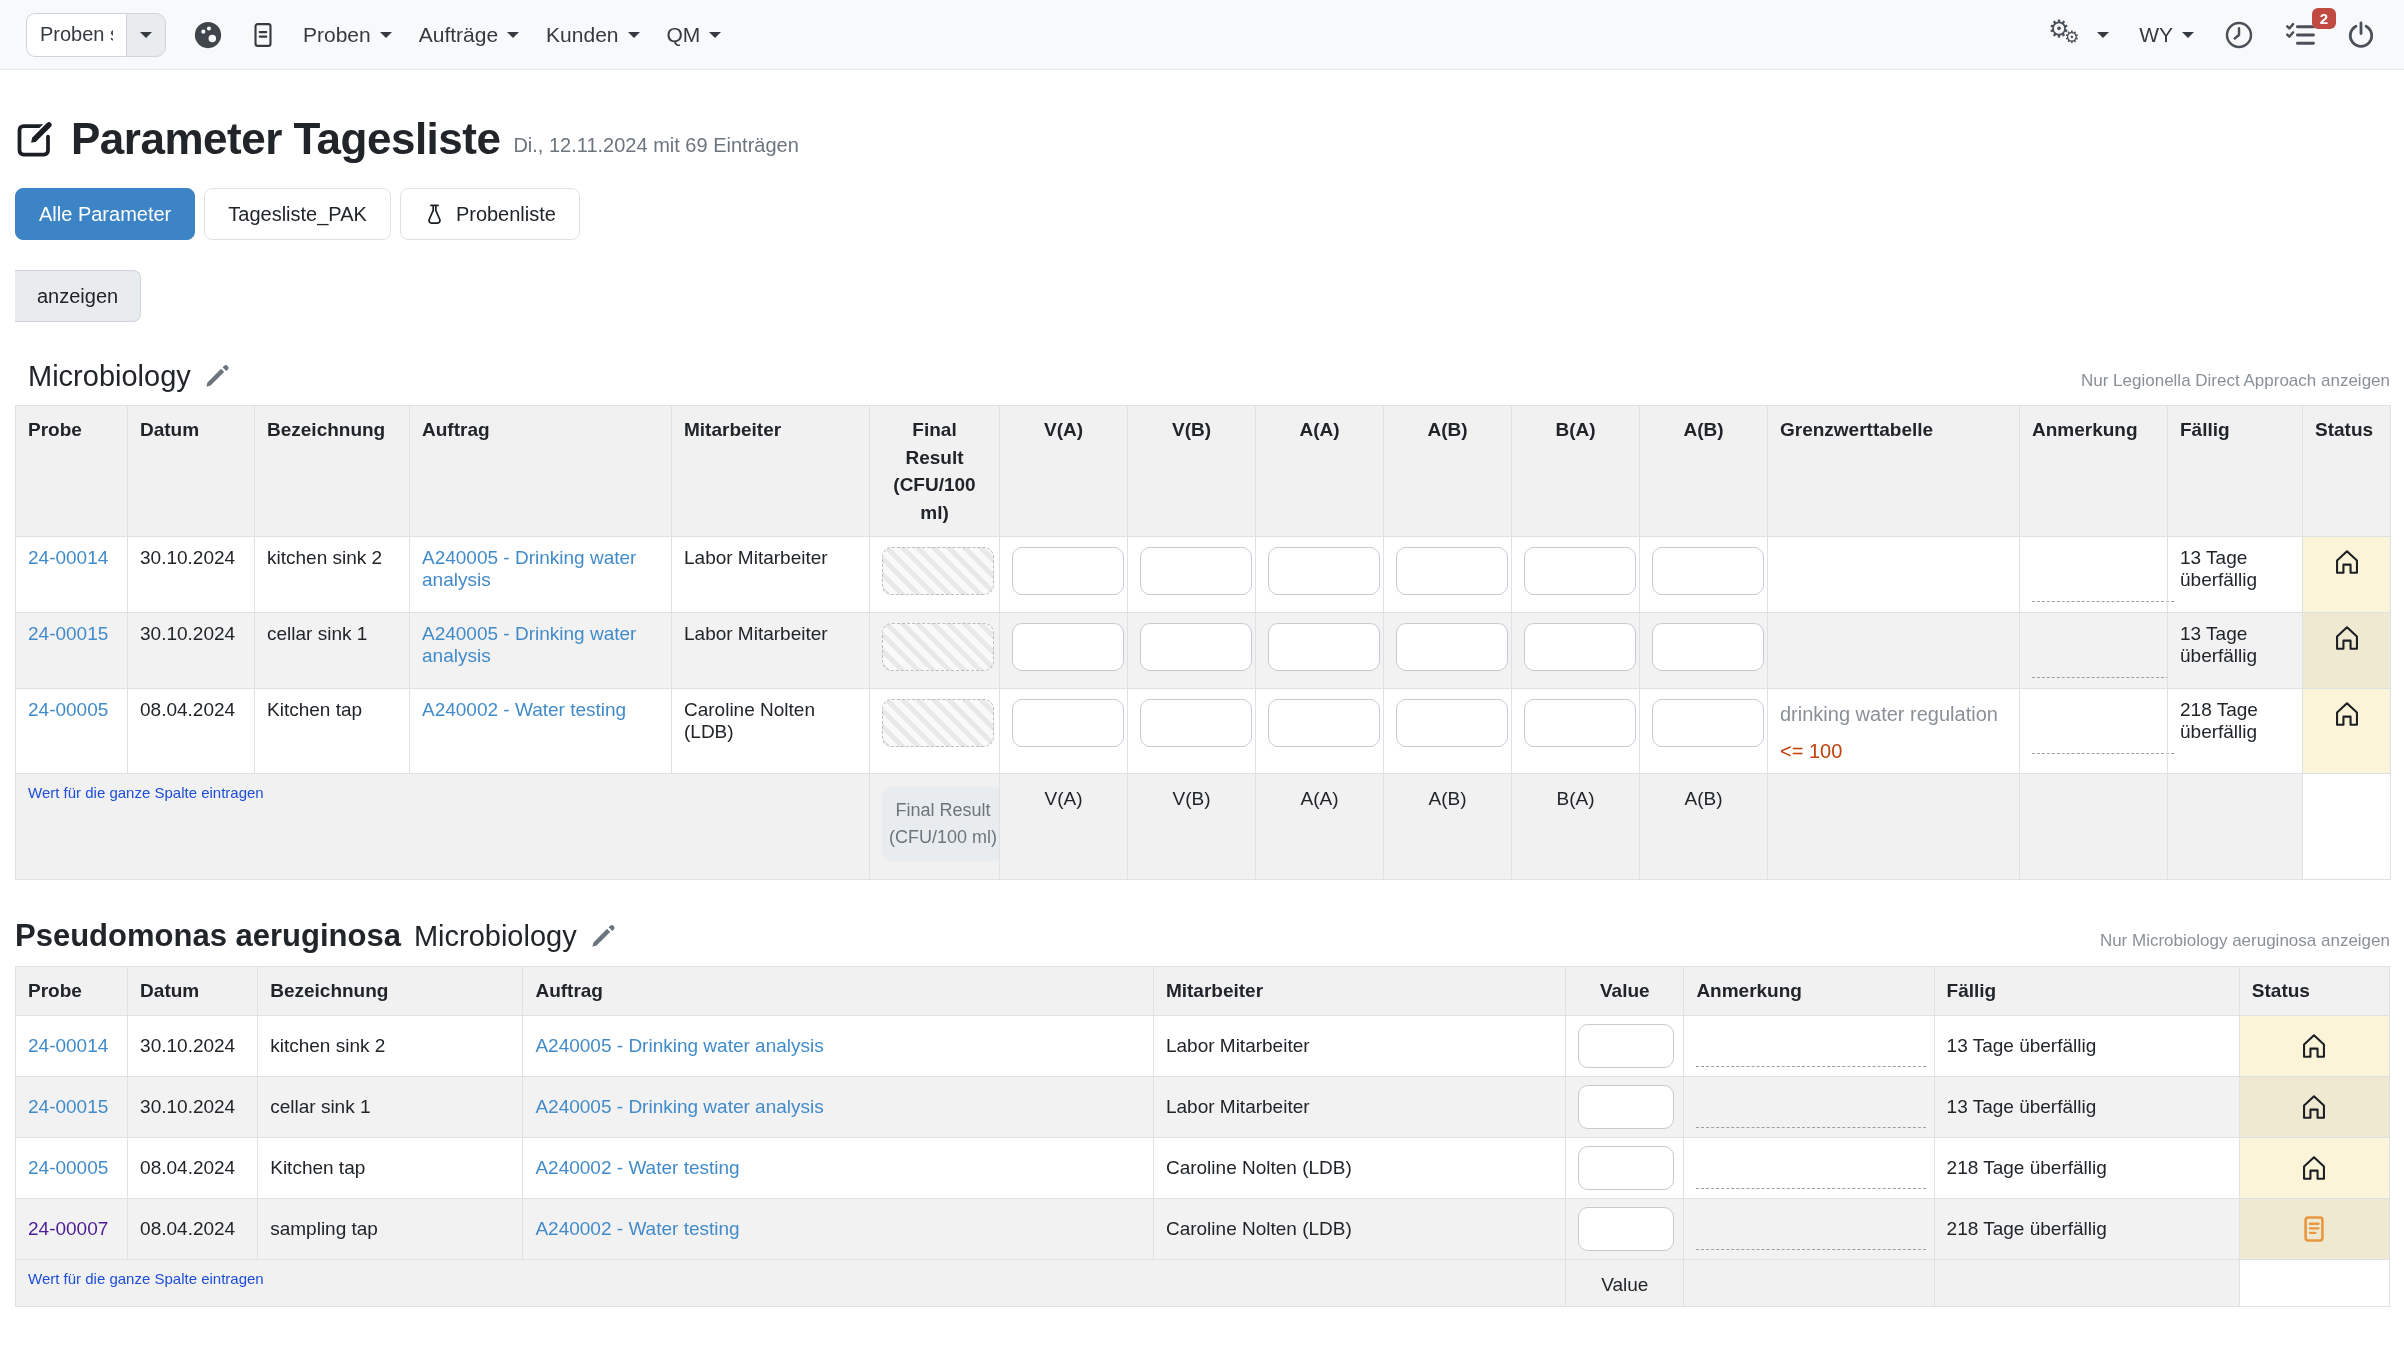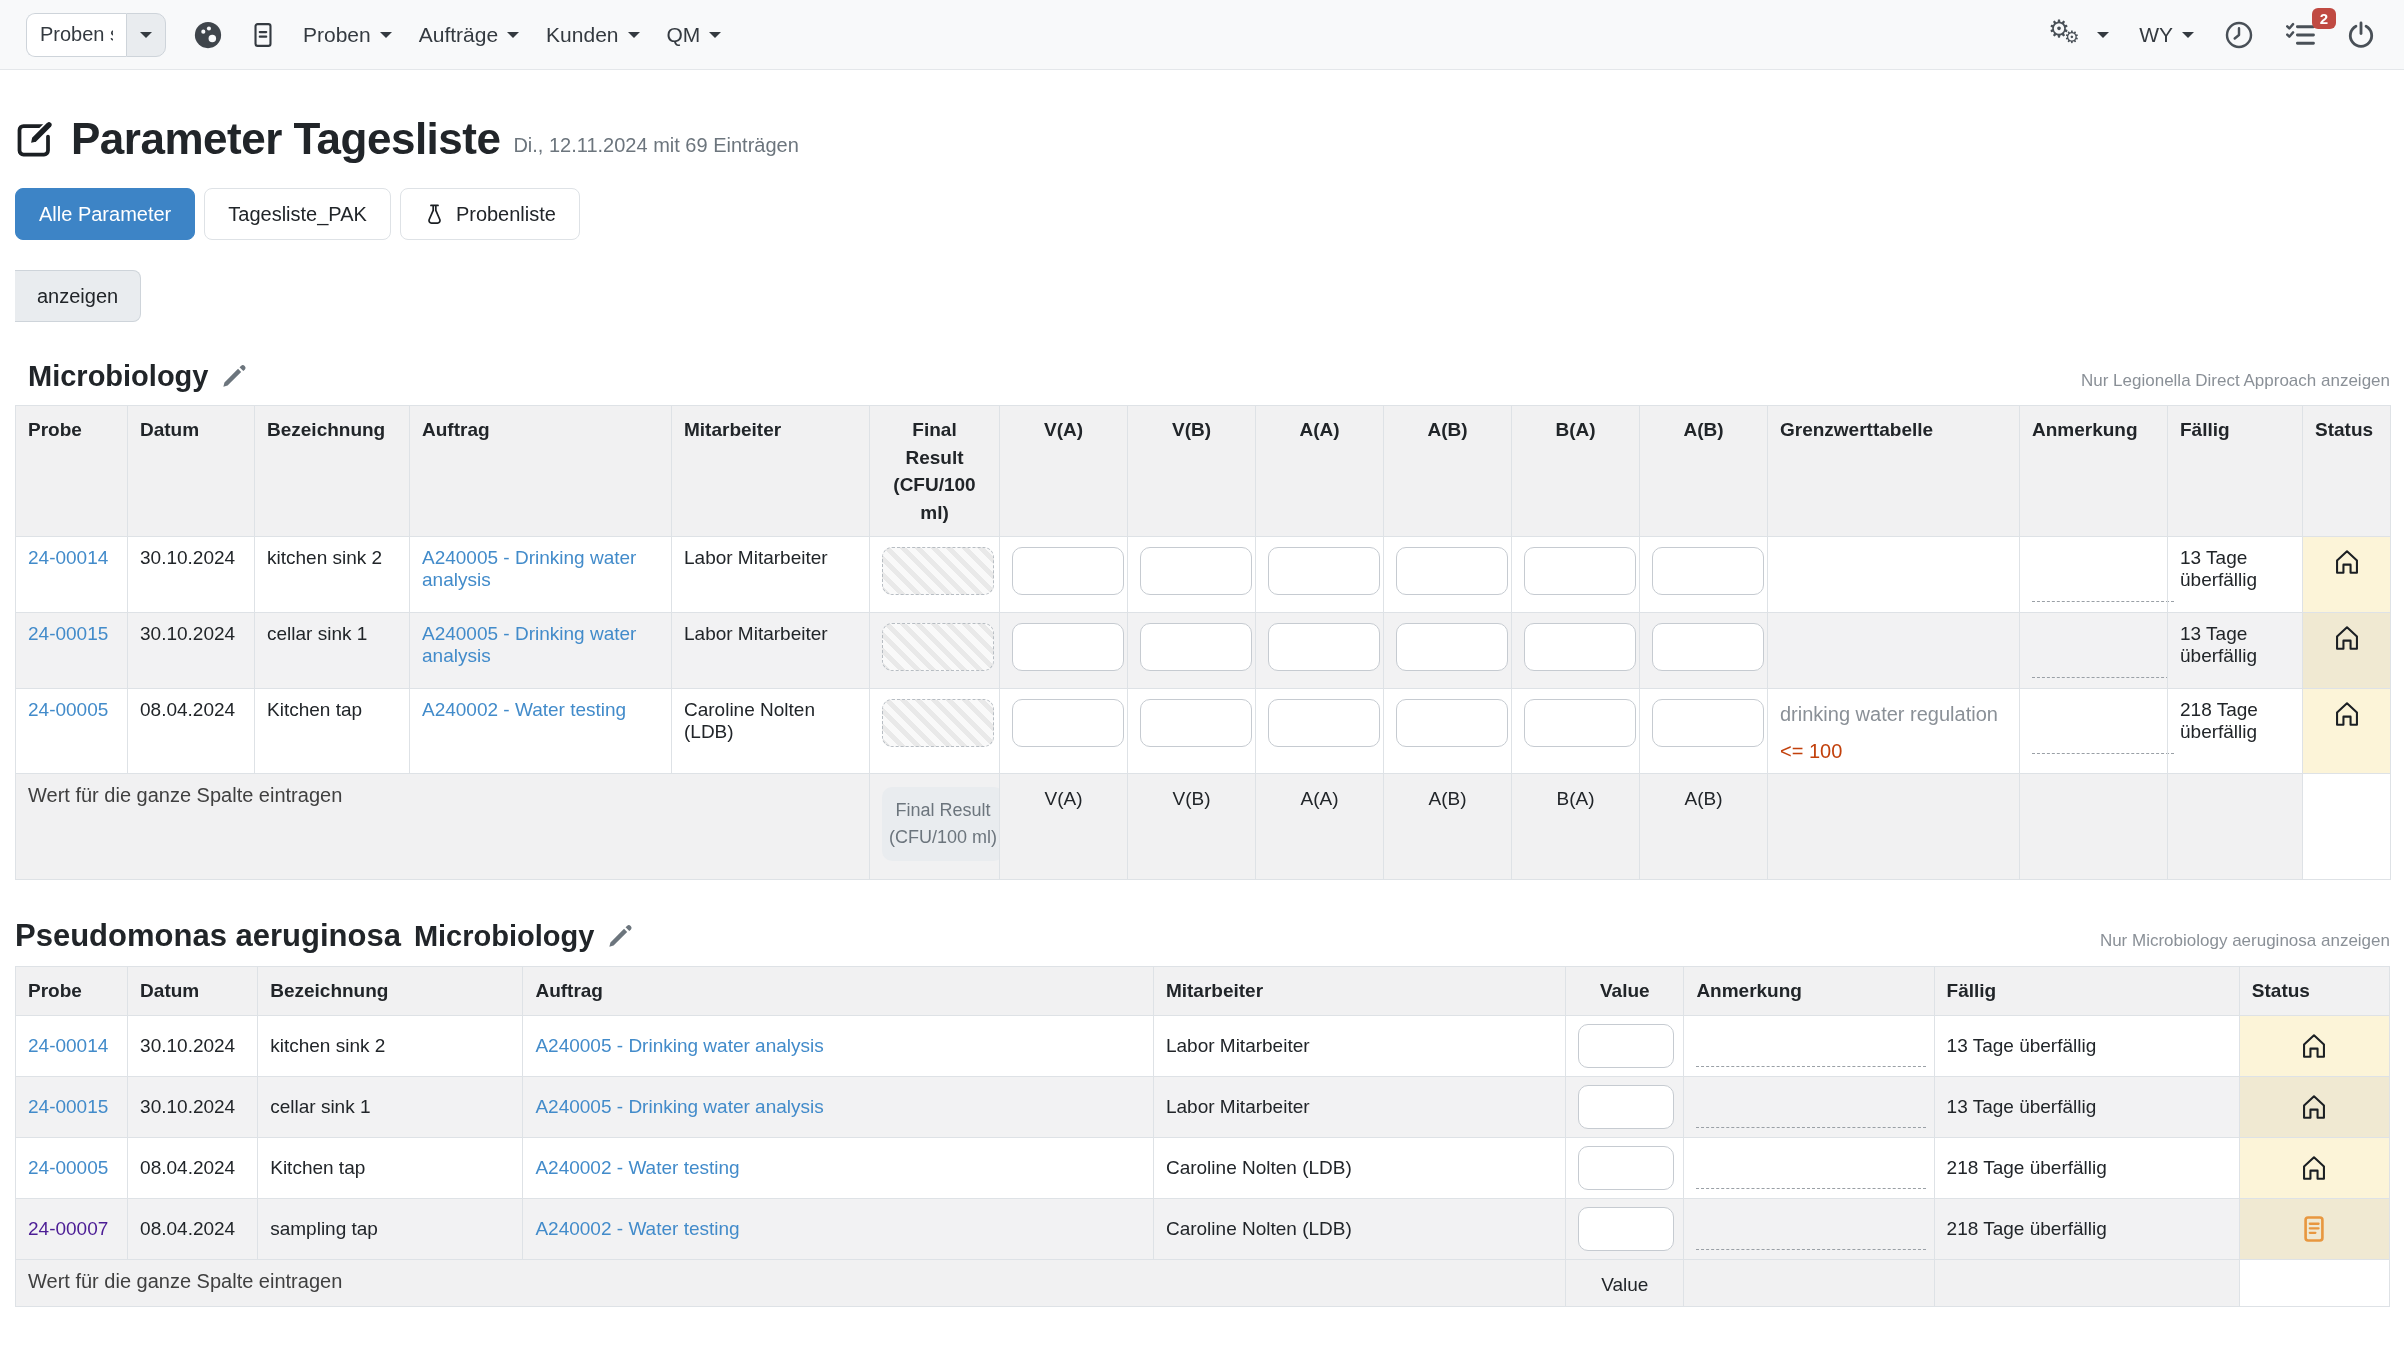--- a/index.html
+++ b/index.html
@@ -35,21 +35,21 @@
   .btn.active{background:#3d84c6;border-color:#3d84c6;color:#fff;}
   .date-row{display:flex;margin-top:30px;}
   .date-input{width:262px;height:52px;border:1px solid #ced4da;border-radius:8px 0 0 8px;padding:0 17px;
     font-size:20px;color:#212529;outline:none;box-sizing:border-box;}
   .show-btn{height:52px;padding:0 22px;background:#e9ecef;border:1px solid #ced4da;border-left:none;
     border-radius:0 8px 8px 0;font-size:20px;color:#212529;box-sizing:border-box;}
   
   .section{margin-top:38px;}
   .section-head{display:flex;align-items:baseline;width:2375px;}
   .sec-title{font-size:31px;font-weight:700;}
-  .sec-cat{font-size:29px;font-weight:700;margin-left:13px;}
+  .sec-cat{font-size:29px;font-weight:400;margin-left:13px;}
   .sec-pencil{margin-left:13px;align-self:center;}
   .filter-link{margin-left:auto;font-size:17px;color:#8a9097;text-decoration:none;}
   
   table.grid{width:2375px;border-collapse:collapse;table-layout:fixed;font-size:19px;margin-top:12px;}
   table.grid th,table.grid td{border:1px solid #dee2e6;padding:10px 12px;vertical-align:top;text-align:left;
     word-wrap:break-word;box-sizing:border-box;}
   table.grid thead th{background:#f1f1f2;font-weight:700;line-height:1.45;}
   table.grid thead th.center{text-align:center;}
   tbody tr.even td{background:#f2f2f3;}
   td.center{text-align:center;}
@@ -63,21 +63,21 @@
   .t2 .cell-input{width:96px;height:44px;}
   .anm-input{width:138px;height:34px;border:none;border-bottom:1px dashed #9aa0a6;background:transparent;
     outline:none;margin-top:18px;display:block;}
   .t2 .anm-input{width:226px;margin-top:6px;}
   .t2 tbody td{vertical-align:middle;padding:8px 12px;}
   .grenz-cell{text-align:center;}
   .grenz-name{font-size:20px;color:#8a9097;margin-top:2px;line-height:1.35;}
   .grenz-limit{font-size:20px;color:#c2410c;margin-top:12px;}
   
   tfoot td{background:#f1f1f2;border:1px solid #dee2e6;}
-  .tf-label{text-align:right;font-size:20px;padding-top:14px;color:#404040;}
+  .tf-label{text-align:right;font-size:15px;padding-top:14px;color:#1d4ed8;}
   .tf-coltext{text-align:center;font-size:19px;color:#212529;padding-top:4px;}
   .dis-box{display:block;margin:3px auto 8px;background:#e9ecef;border-radius:10px;width:114px;
     padding:10px 4px;text-align:center;color:#6c757d;font-size:18px;line-height:1.5;}
   td.tf-status{background:#fff;}
   svg{display:block;}
 </style>
 </head>
 <body>
 
 <div class="navbar">

